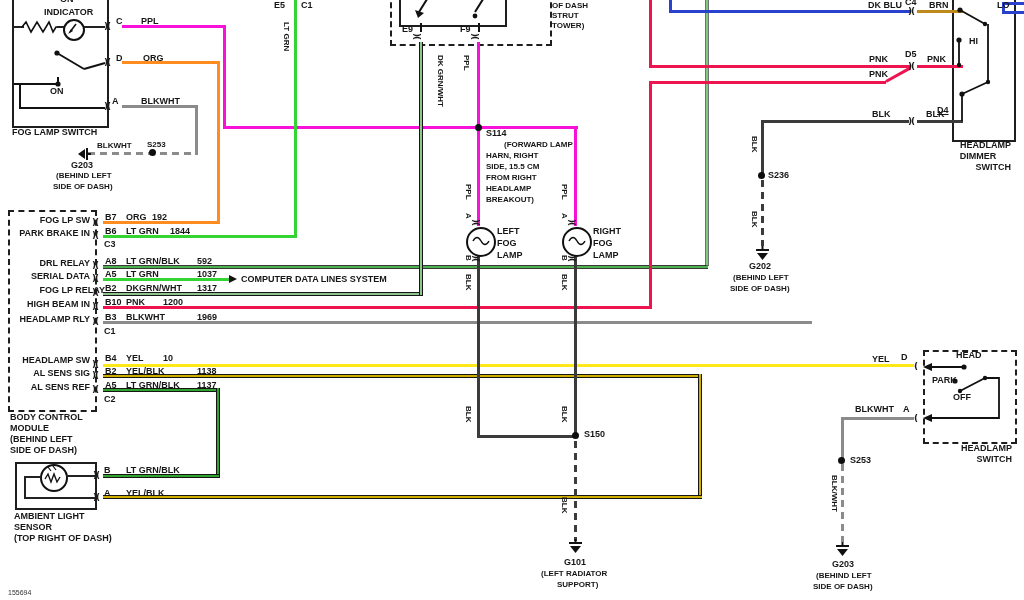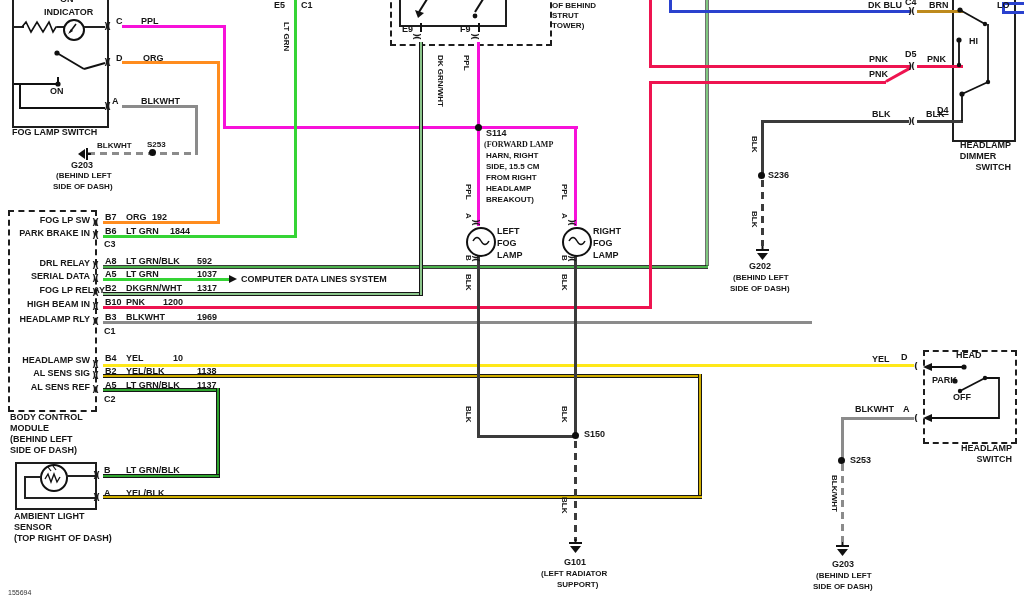--- a/index.html
+++ b/index.html
@@ -294,48 +294,48 @@
   <span class="t" style="left:126px;top:366px;">YEL/BLK</span>
   <span class="t" style="left:126px;top:380px;">LT GRN/BLK</span>
 
   <span class="t" style="left:152px;top:212px;">192</span>
   <span class="t" style="left:170px;top:226px;">1844</span>
   <span class="t" style="left:197px;top:256px;">592</span>
   <span class="t" style="left:197px;top:269px;">1037</span>
   <span class="t" style="left:197px;top:283px;">1317</span>
   <span class="t" style="left:163px;top:297px;">1200</span>
   <span class="t" style="left:197px;top:312px;">1969</span>
-  <span class="t" style="left:163px;top:353px;margin-left:10px;">10</span>
+  <span class="t" style="left:163px;top:353px;">10</span>
   <span class="t" style="left:197px;top:366px;">1138</span>
   <span class="t" style="left:197px;top:380px;">1137</span>
 
   <span class="t" style="left:104px;top:239px;">C3</span>
   <span class="t" style="left:104px;top:326px;">C1</span>
   <span class="t" style="left:104px;top:394px;">C2</span>
   <span class="t" style="left:241px;top:274px;">COMPUTER DATA LINES SYSTEM</span>
 
   <span class="t" style="left:10px;top:412px;">BODY CONTROL</span>
   <span class="t" style="left:10px;top:423px;">MODULE</span>
   <span class="t" style="left:10px;top:434px;">(BEHIND LEFT</span>
   <span class="t" style="left:10px;top:445px;">SIDE OF DASH)</span>
 
   <span class="t" style="left:274px;top:0px;">E5</span>
   <span class="t" style="left:301px;top:0px;">C1</span>
   <span class="t t8 vt" style="left:282px;top:22px;">LT GRN</span>
 
   <span class="t" style="left:402px;top:24px;">E9</span>
   <span class="t" style="left:460px;top:24px;">F9</span>
-  <span class="t t8" style="left:552px;top:1px;">OF BEHIND</span>
+  <span class="t t8" style="left:552px;top:1px;">OF DASH</span>
   <span class="t t8" style="left:552px;top:11px;">STRUT</span>
   <span class="t t8" style="left:552px;top:21px;">TOWER)</span>
   <span class="t t8 vt" style="left:436px;top:55px;">DK GRN/WHT</span>
   <span class="t t8 vt" style="left:462px;top:55px;">PPL</span>
 
   <span class="t" style="left:486px;top:128px;">S114</span>
-  <span class="t t8" style="left:484px;top:140px;font-family:Liberation Serif, serif;">(FORWARD LAMP</span>
+  <span class="t t8" style="left:504px;top:140px;">(FORWARD LAMP</span>
   <span class="t t8" style="left:486px;top:151px;">HARN, RIGHT</span>
   <span class="t t8" style="left:486px;top:162px;">SIDE, 15.5 CM</span>
   <span class="t t8" style="left:486px;top:173px;">FROM RIGHT</span>
   <span class="t t8" style="left:486px;top:184px;">HEADLAMP</span>
   <span class="t t8" style="left:486px;top:195px;">BREAKOUT)</span>
 
   <span class="t t8 vt" style="left:464px;top:184px;">PPL</span>
   <span class="t t8 vt" style="left:560px;top:184px;">PPL</span>
   <span class="t t8 vt" style="left:464px;top:213px;">A</span>
   <span class="t t8 vt" style="left:560px;top:213px;">A</span>

